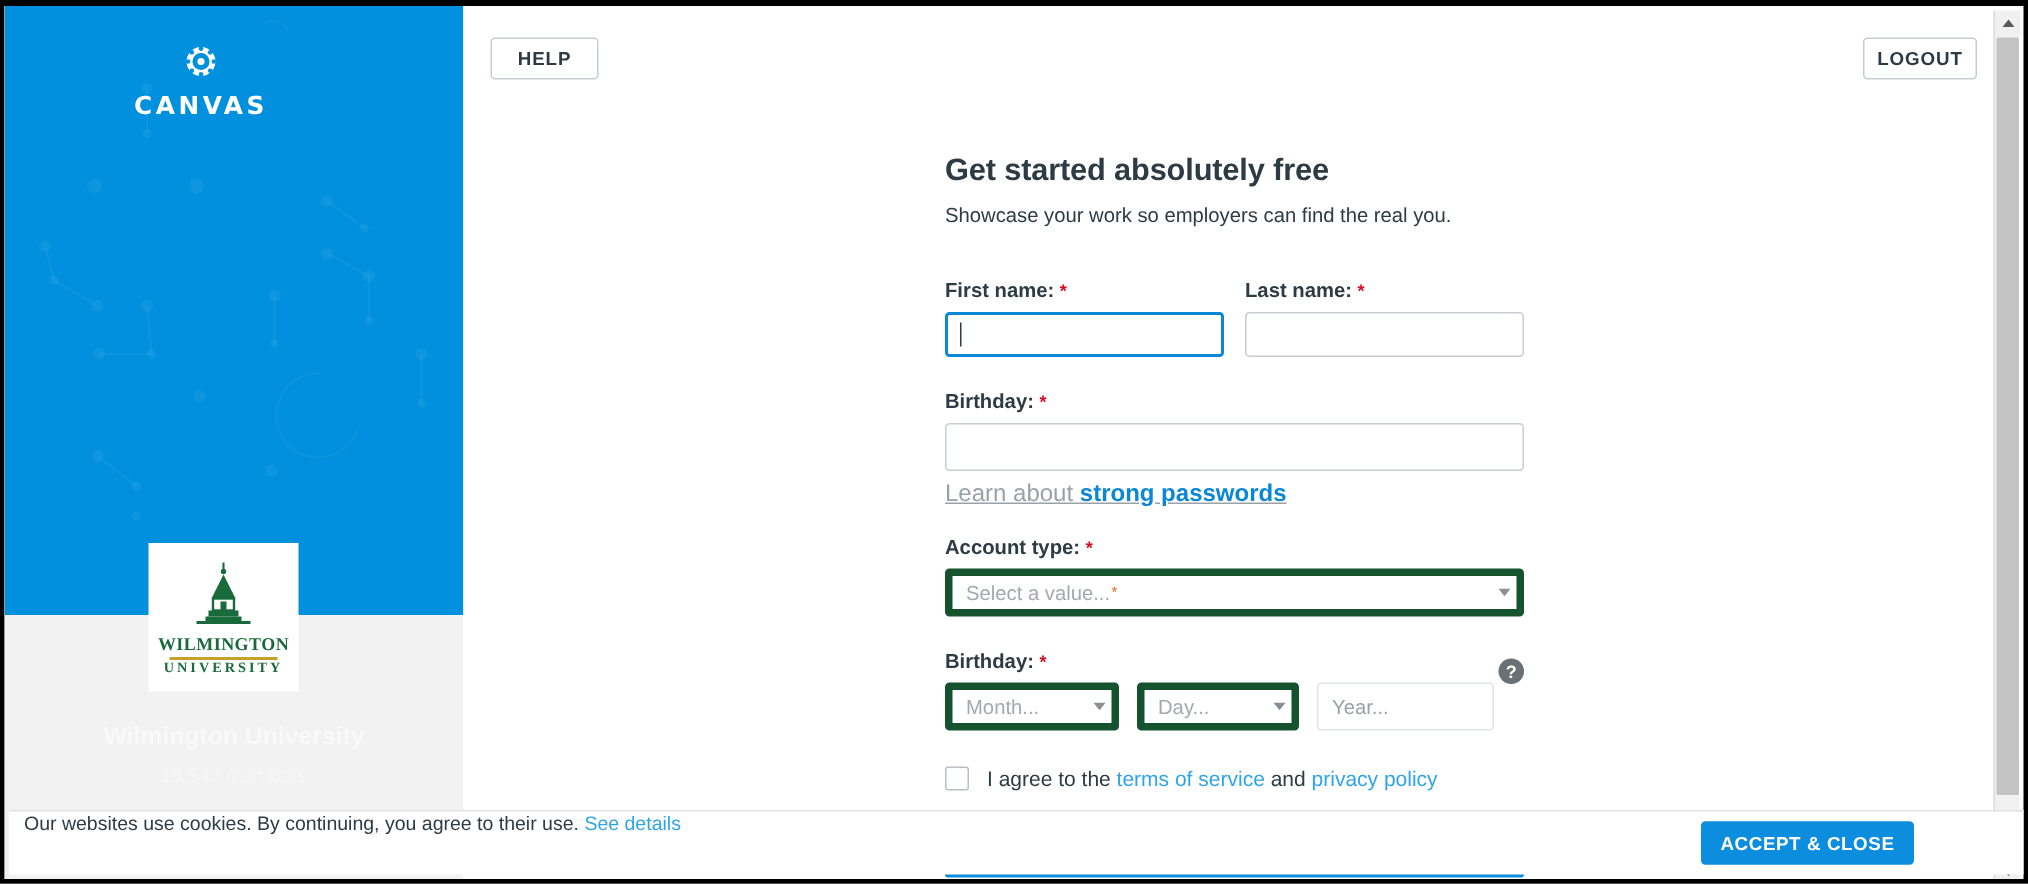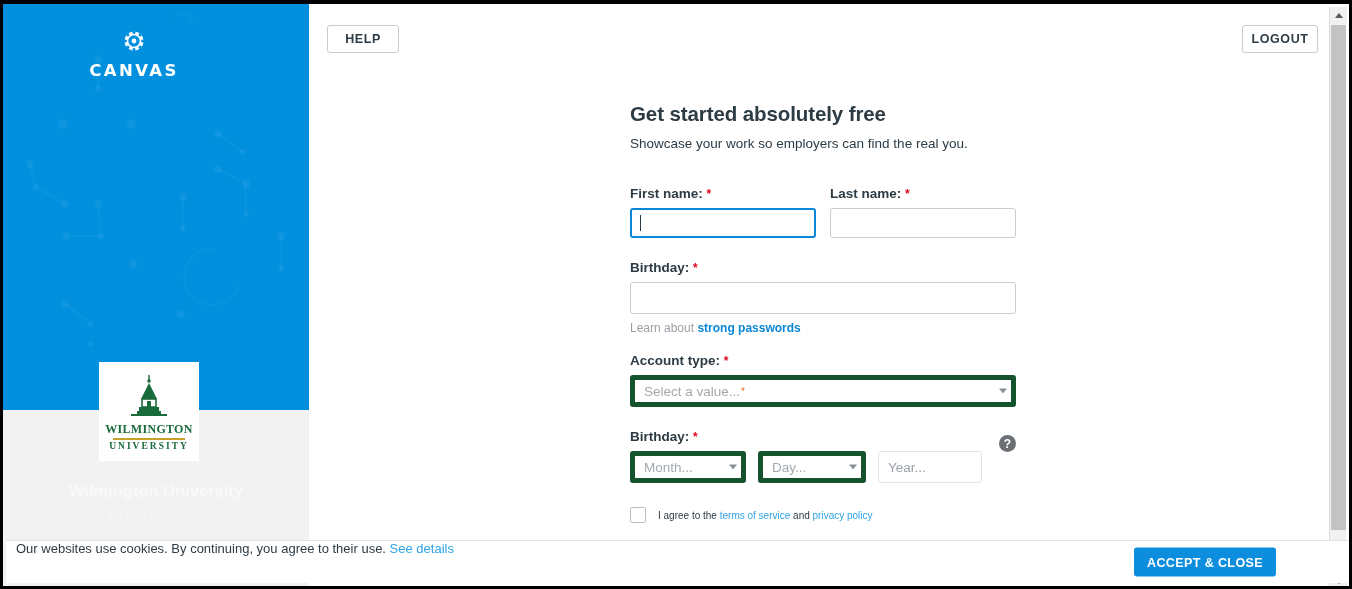--- a/index.html
+++ b/index.html
@@ -160,23 +160,24 @@
     padding: 0 8px;
   }
   .caret {
     position: absolute;
     left: 10px; top: 7px;
     width: 1px; height: 16px;
     background: #2d3b45;
   }
 
   .hint {
-    font-size: 12px;
+    font-size: 16px;
     color: #9aa1a7;
     margin-top: 7px;
+    text-decoration: underline;
   }
   .hint a, .link {
     color: #0b87d8;
     text-decoration: none;
     font-weight: 700;
   }
   .link-norm { color: #2fa4e7; text-decoration: none; font-weight: 400; }
 
   .select-wrap { position: relative; }
   .sel {
@@ -219,37 +220,37 @@
     display: flex;
     align-items: center;
     justify-content: center;
     cursor: pointer;
     font-family: "Liberation Sans", sans-serif;
   }
 
   .bday-row { display: flex; gap: 12px; }
   .bd-month { width: 116px; }
   .bd-day   { width: 108px; }
-  .bd-year  { width: 104px; }
+  .bd-year  { width: 118px; }
 
   .terms-row {
     display: flex;
     align-items: center;
     gap: 12px;
     margin-top: 24px;
   }
   .cbox {
     width: 16px; height: 16px;
     border: 1px solid #b9bfc4;
     border-radius: 2px;
     background: #fff;
     cursor: pointer;
     flex: none;
   }
-  .terms-text { font-size: 10px; color: #2d3b45; }
+  .terms-text { font-size: 14px; color: #2d3b45; }
 
   .btn-continue {
     margin-top: 24px;
     width: 386px;
     height: 34px;
     background: #0d8ddd;
     border: none;
     color: #ffffff;
     font-size: 13px;
     font-weight: 700;

